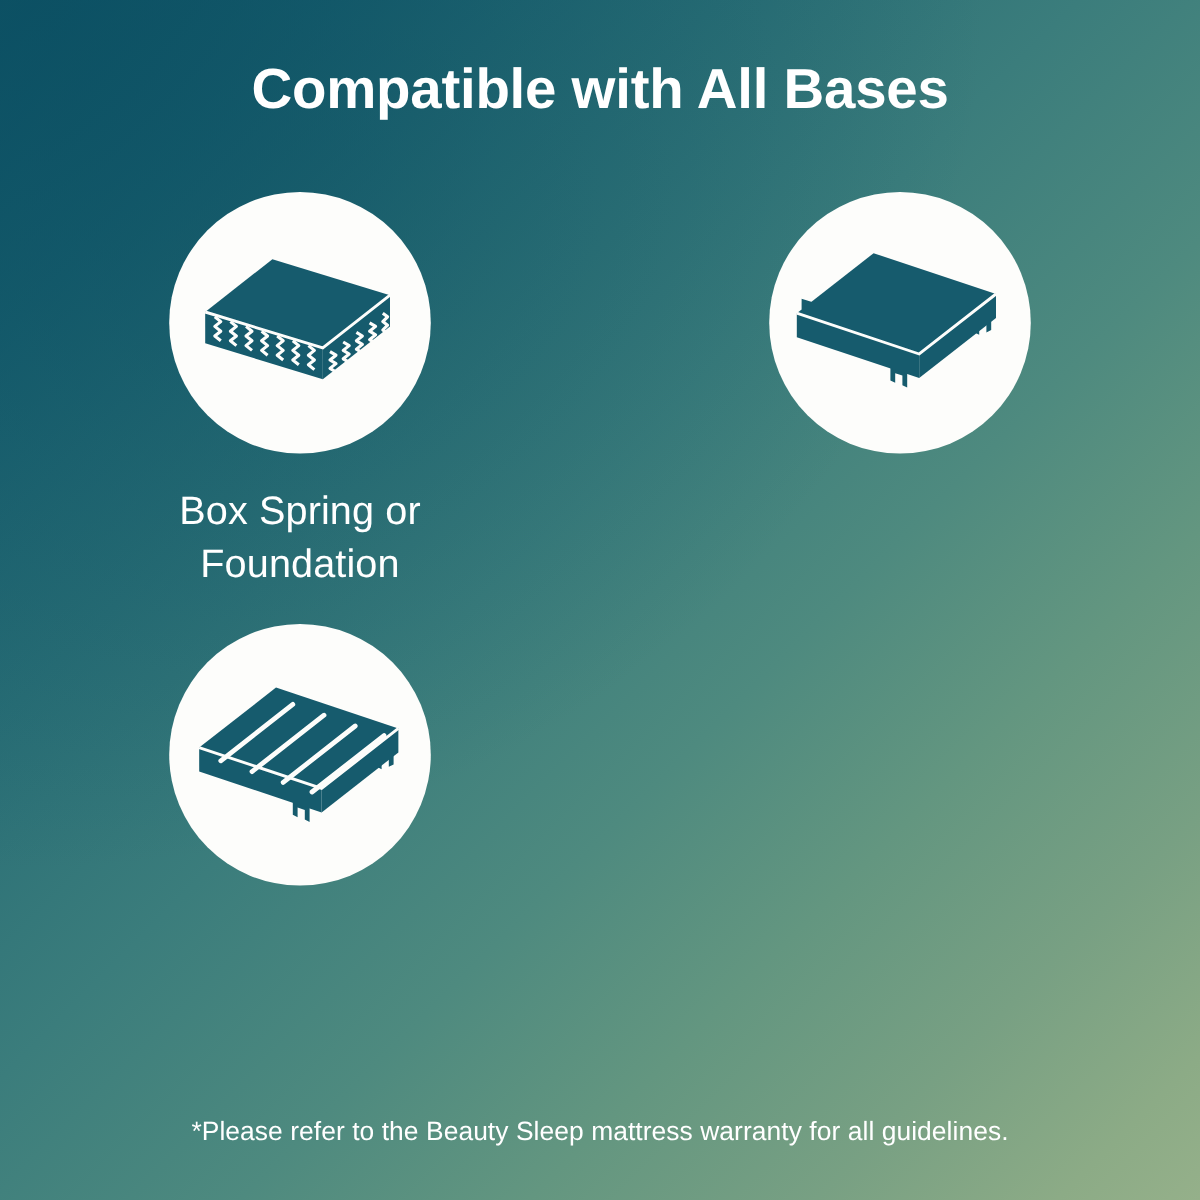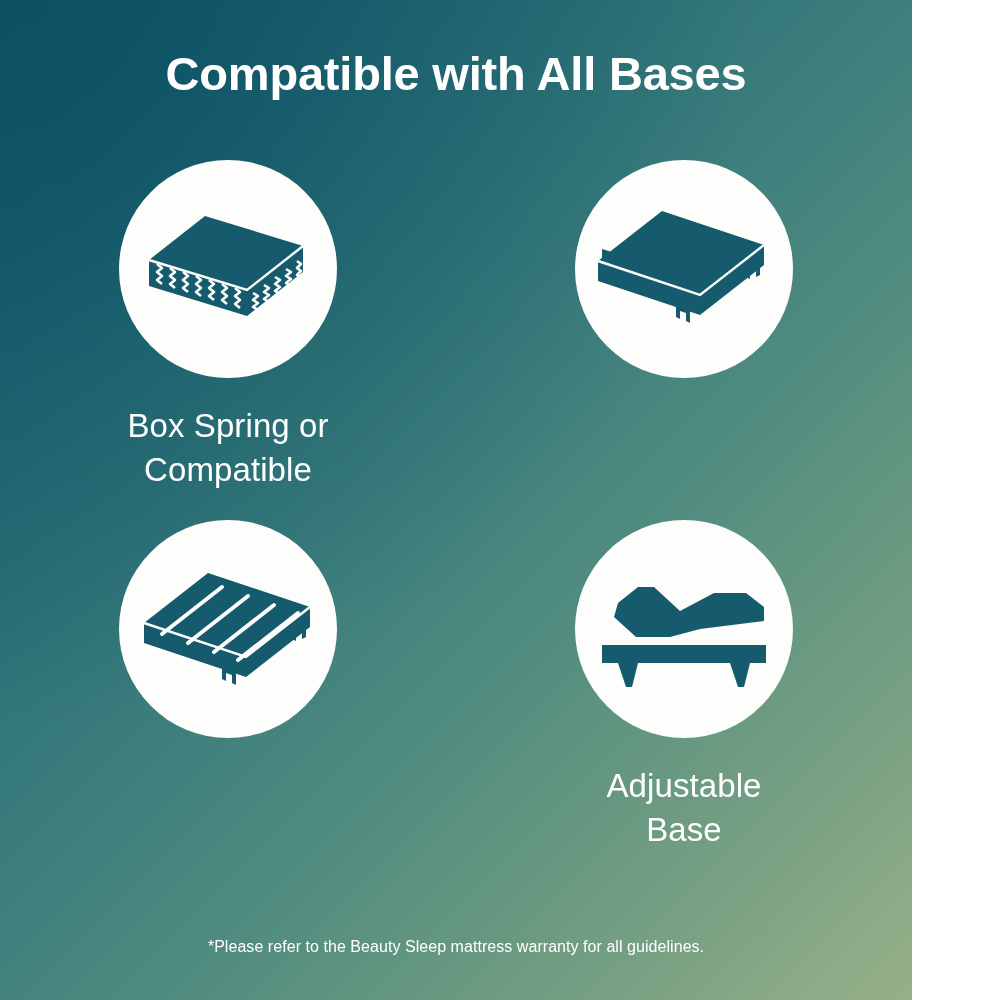--- a/index.html
+++ b/index.html
@@ -3,21 +3,21 @@
 <meta charset="utf-8">
 <title>Compatible with All Bases</title>
 <style>
   html, body {
     margin: 0;
     padding: 0;
     background: #ffffff;
   }
   #poster {
     position: relative;
-    width: 912px;
+    width: 1000px;
     height: 1000px;
     overflow: hidden;
     font-family: "Liberation Sans", "DejaVu Sans", sans-serif;
     background: linear-gradient(135deg,
         #11566a 0%,
         #1a6170 14%,
         #2a6f76 30%,
         #3b7d7c 45%,
         #4e8a7f 60%,
         #639680 72%,
@@ -93,21 +93,21 @@
     white-space: pre-line;
   }
 
   .footnote {
     position: absolute;
     bottom: 44px;
     left: 0;
     width: 100%;
     text-align: center;
     color: #ffffff;
-    font-size: 16px;
+    font-size: 22px;
     letter-spacing: 0.05px;
   }
 </style>
 </head>
 <body>
 
 <div id="poster">
   <div id="content">
 
     <div class="title">Compatible with All Bases</div>
@@ -145,21 +145,21 @@
                 <polyline points="154,57 158,60 154,64 158,67 154,71 158,74"></polyline>
               </g>
 
               <g stroke="#fdfdfb" stroke-width="2.4" fill="none">
                 <polyline points="6,56 104,86 160,42"></polyline>
               </g>
             </svg>
           </span>
         </div>
         <div class="caption">Box Spring or
-Compatible</div>
+Foundation</div>
       </div>
 
       <div class="cell">
         <div class="circle">
           <span>
             <svg width="176" height="128" viewBox="0 0 176 128" aria-hidden="true">
               <g fill="#165b6d">
 
                 <polygon points="12,52 26,57 26,74 22,72 22,64 16,62 16,70 12,68"></polygon>
                 <polygon points="150,58 164,53 164,70 160,72 160,64 154,66 154,74 150,72"></polygon>
@@ -205,38 +205,19 @@
                 <line x1="158" y1="48" x2="98" y2="95"></line>
               </g>
               <g stroke="#fdfdfb" stroke-width="2.4" fill="none">
                 <polyline points="4,58 106,92 170,42"></polyline>
               </g>
             </svg>
           </span>
         </div>
       </div>
 
-      <div class="cell">
-        <div class="circle">
-          <span>
-            <svg width="176" height="120" viewBox="0 0 176 120" aria-hidden="true">
-              <g fill="#165b6d">
-
-                <polygon points="22,34 42,18 58,18 84,42 118,24 150,24 168,38 168,52 104,60 74,68 40,68 18,48"></polygon>
-
-                <rect x="6" y="76" width="164" height="18"></rect>
-
-                <polygon points="22,94 42,94 36,118 30,118"></polygon>
-                <polygon points="134,94 154,94 148,118 142,118"></polygon>
-              </g>
-            </svg>
-          </span>
-        </div>
-        <div class="caption">Adjustable
-Base</div>
-      </div>
 
     </div>
 
     <div class="footnote">*Please refer to the Beauty Sleep mattress warranty for all guidelines.</div>
 
   </div>
 </div>
 
 </body></html>

